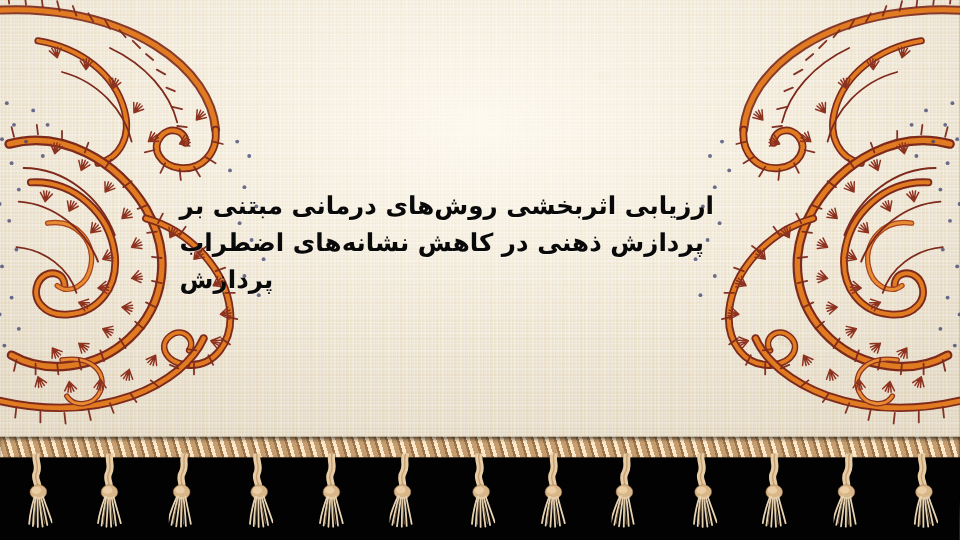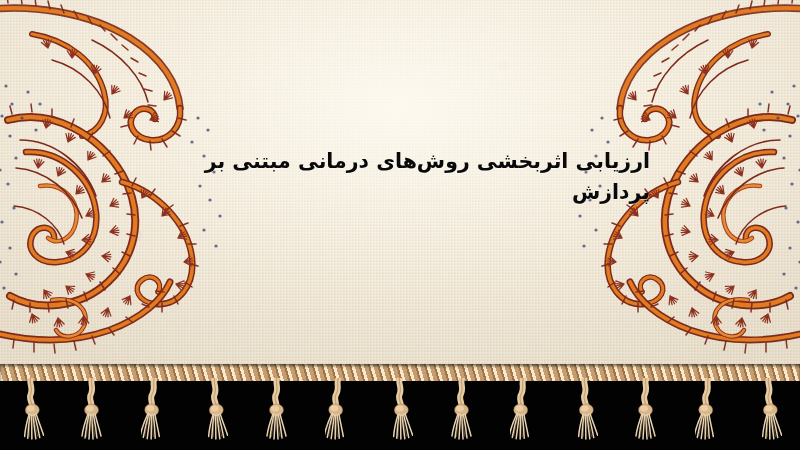--- a/index.html
+++ b/index.html
@@ -69,22 +69,22 @@
         rgba(255,236,205,.95) 0px, rgba(255,236,205,.95) 3px,
         rgba(196,156,110,.95) 3px, rgba(196,156,110,.95) 7px,
         rgba(150,110,70,.9) 7px, rgba(150,110,70,.9) 9px),
       linear-gradient(180deg,#e8cda4,#c49a68);
     box-shadow:0 2px 3px rgba(0,0,0,.55) inset;
   }
   .tassel{position:absolute;top:14px;width:26px;height:64px;}
 
   
   .title-block{
-    position:absolute;left:150px;top:146px;width:500px;
-    text-align:right;
+    position:absolute;left:150px;top:156px;width:500px;
+    text-align:left;
     direction:rtl;
   }
   .title-line{
     color:#090909;
     font-size:20.5px;
     font-weight:700;
     line-height:31px;
     letter-spacing:0px;
     text-shadow:0 1px 0 rgba(255,255,255,.45);
     white-space:nowrap;
@@ -401,20 +401,21 @@
         <use href="#speckR" x="208" y="186"></use>
       <use href="#speckR" x="218" y="200"></use>
         <use href="#speckR" x="228" y="216"></use>
       <use href="#speckR" x="212" y="230"></use>
         <use href="#speckR" x="224" y="246"></use>
     </g>
   </svg>
 
   <div class="title-block">
     <div class="title-line l1">ارزیابی اثربخشی روش‌های درمانی مبتنی بر</div>
+    <div class="title-line l2">پردازش ذهنی در کاهش نشانه‌های اضطراب</div>
     <div class="title-line l3">پردازش</div>
   </div>
 
   <div class="fringe-band">
     <div class="rope-header"></div>
     <div id="tassels">
         <div class="tassel" style="left: 17.7692px;"><svg viewBox="0 0 26 64" width="26" height="64" aria-hidden="true">
             <g transform="rotate(-4 13 6)">
               <path d="M13 0 C 11 6, 15 10, 12 16 C 9 21, 14 25, 12 30" stroke="#e8cda4" stroke-width="6" fill="none" stroke-linecap="round"></path>
               <path d="M13 0 C 11 6, 15 10, 12 16 C 9 21, 14 25, 12 30" stroke="#a97a4c" stroke-width="1.2" fill="none" opacity=".55"></path>

